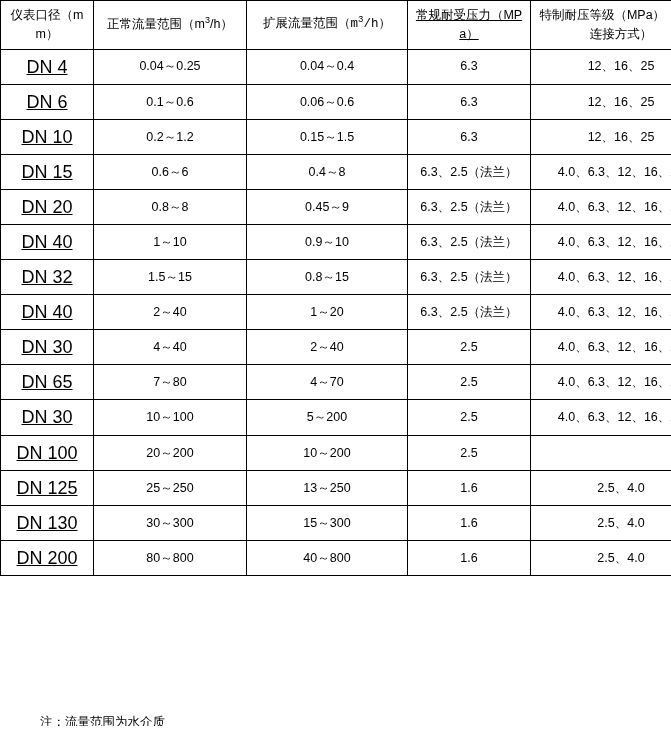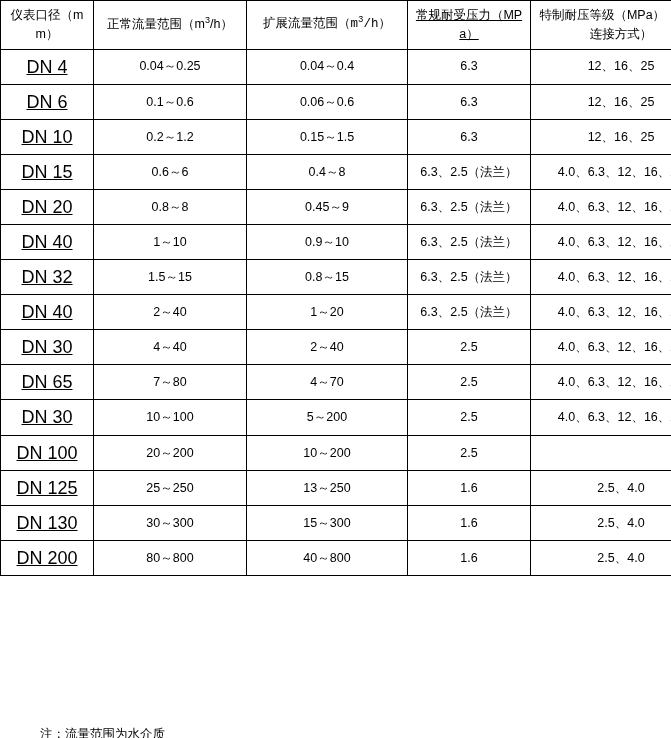--- a/index.html
+++ b/index.html
@@ -45,21 +45,21 @@
   thead td.h1 { width: 144px; text-align: center; }
   thead td.h2 { width: 152px; font-family: Liberation Mono, monospace; }
   thead td.h3 { width: 114px; text-decoration: underline; }
   thead td.h4 { width: 172px; }
   tbody td { height: 26px; }
   tbody td.dn { font-size: 18px; text-decoration: underline; }
   sup { font-size: 9px; vertical-align: super; line-height: 0; }
   .footnote {
     position: absolute;
     left: 40px;
-    bottom: 0px;
+    bottom: 12px;
     font-size: 12.5px;
     white-space: nowrap;
     overflow: hidden;
     height: 12px;
     text-align: right;
   }
 </style>
 </head>
 <body>
 

